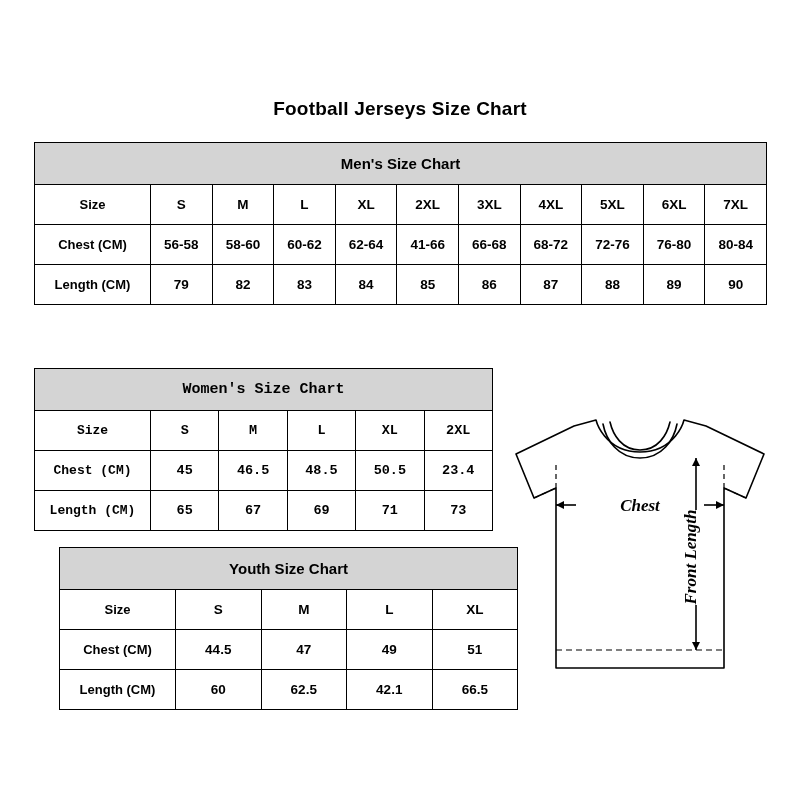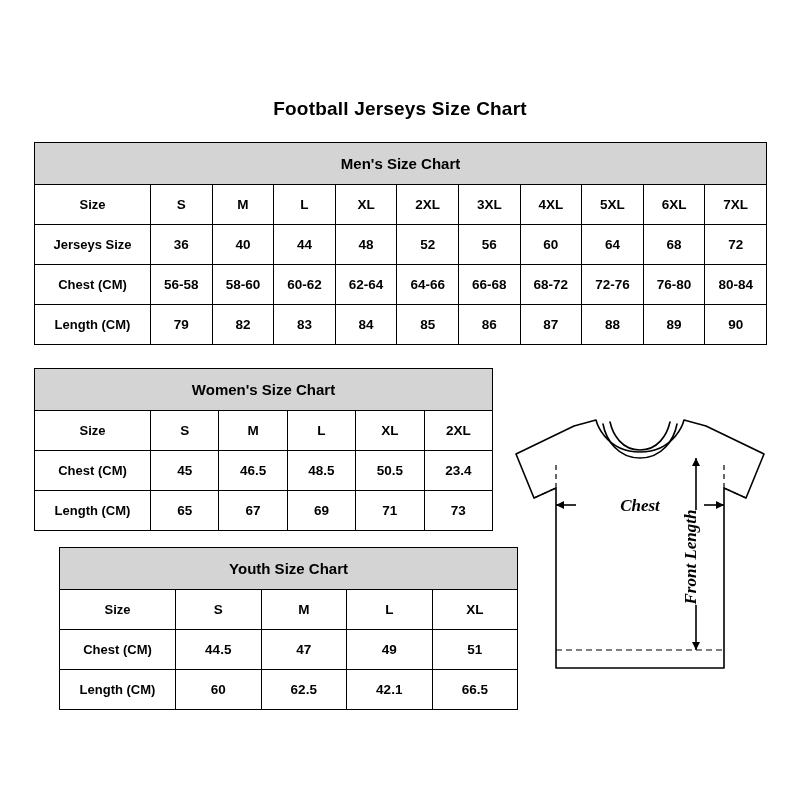--- a/index.html
+++ b/index.html
@@ -67,21 +67,21 @@
   #mens-table-wrap col.c0 { width: 116px; }
   #mens-table-wrap col.cx { width: 61.6px; }
 
   
   #womens-table-wrap {
     position: absolute;
     left: 34px;
     top: 368px;
     width: 458px;
   }
-  #womens-table-wrap table { width: 458px; }
+  #womens-table-wrap table { width: 458px; font-family: Liberation Mono, monospace; }
   #womens-table-wrap col.c0 { width: 116px; }
   #womens-table-wrap col.cx { width: 68.4px; }
 
   
   #youth-table-wrap {
     position: absolute;
     left: 34px;
     top: 547px;
     width: 458px;
     margin-left: 25px;
@@ -149,39 +149,26 @@
           <td>L</td>
           <td>XL</td>
           <td>2XL</td>
           <td>3XL</td>
           <td>4XL</td>
           <td>5XL</td>
           <td>6XL</td>
           <td>7XL</td>
         </tr>
         <tr>
-          <td class="row-label">Jerseys Size</td>
-          <td>36</td>
-          <td>40</td>
-          <td>44</td>
-          <td>48</td>
-          <td>52</td>
-          <td>56</td>
-          <td>60</td>
-          <td>64</td>
-          <td>68</td>
-          <td>72</td>
-        </tr>
-        <tr>
           <td class="row-label">Chest (CM)</td>
           <td>56-58</td>
           <td>58-60</td>
           <td>60-62</td>
           <td>62-64</td>
-          <td>64-66</td>
+          <td>41-66</td>
           <td>66-68</td>
           <td>68-72</td>
           <td>72-76</td>
           <td>76-80</td>
           <td>80-84</td>
         </tr>
         <tr>
           <td class="row-label">Length (CM)</td>
           <td>79</td>
           <td>82</td>

